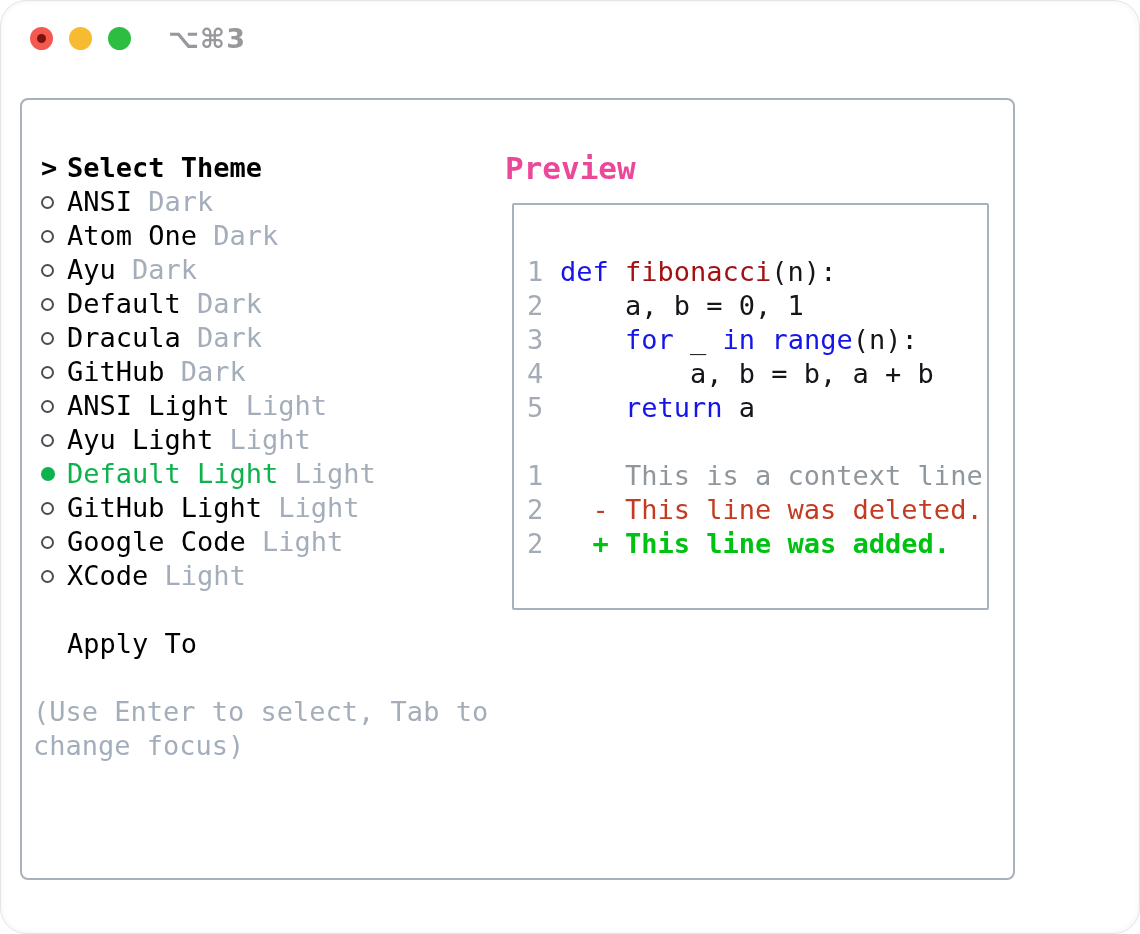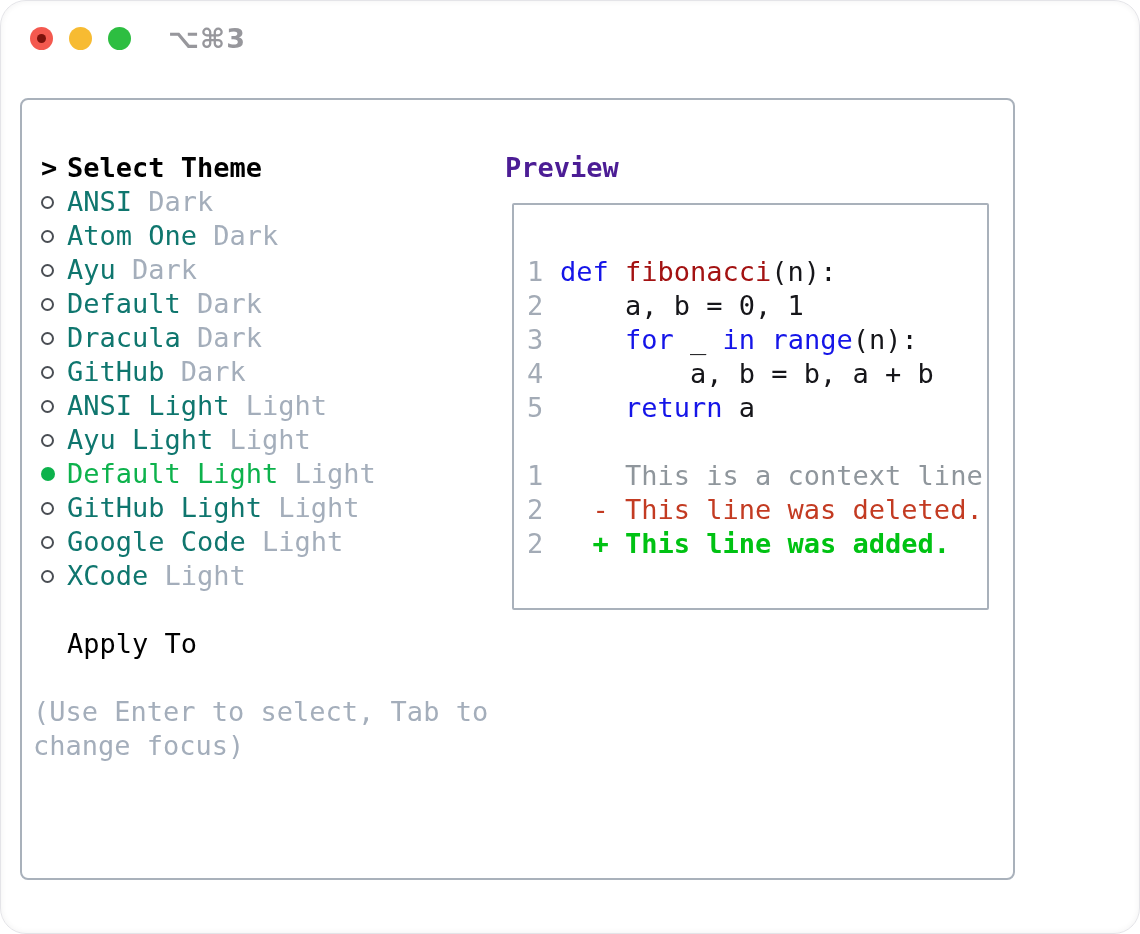--- a/index.html
+++ b/index.html
@@ -21,28 +21,28 @@
   .panel{position:absolute;left:19px;top:97px;width:995px;height:782px;box-sizing:border-box;
          border:2px solid #a9b1bb;border-radius:8px;background:#ffffff;}
   .leftcol{position:absolute;left:0;top:51px;width:480px;font-size:27px;line-height:34px;}
   .row{display:flex;align-items:center;height:34px;padding-left:19px;white-space:pre;}
   .gutter{width:26px;display:flex;align-items:center;flex:0 0 26px;}
   .radio{width:13px;height:13px;border-radius:50%;border:2px solid #4a4e54;box-sizing:border-box;}
   .radio.sel{width:14px;height:14px;border:none;background:#0db24c;}
   .prompt{color:#000;font-weight:bold;}
   .hdr{color:#000;font-weight:bold;}
   .hdr2{color:#000;}
-  .iname{color:#0f766e;}
+  .iname{color:#000000;}
   .iname.sel{color:#0db24c;}
   .ivariant{color:#a4aebb;}
   .spacer{height:34px;}
   .hint{color:#a4aebb;padding-left:11px;width:465px;white-space:pre-wrap;}
   
   .preview-hdr{position:absolute;left:483px;top:51px;height:34px;line-height:34px;
-               font-size:27px;font-weight:bold;color:#4c1d95;}
+               font-size:31px;font-weight:bold;color:#ec4899;}
   .pbox{position:absolute;left:490px;top:103px;width:477px;height:407px;box-sizing:border-box;
         border:2px solid #a9b1bb;border-radius:2px;background:#ffffff;
         padding:50px 0 0 13px;overflow:hidden;}
   .pline{display:flex;height:34px;line-height:34px;font-size:27px;white-space:pre;}
   .lnum{width:33px;flex:0 0 33px;color:#a3abb6;}
   .tok-kw{color:#1515e8;text-align:center;}
   .tok-fn{color:#a31212;}
   .tok-plain{color:#16161a;}
   .tok-ctx{color:#8f969c;}
   .tok-del{color:#c33b22;}

